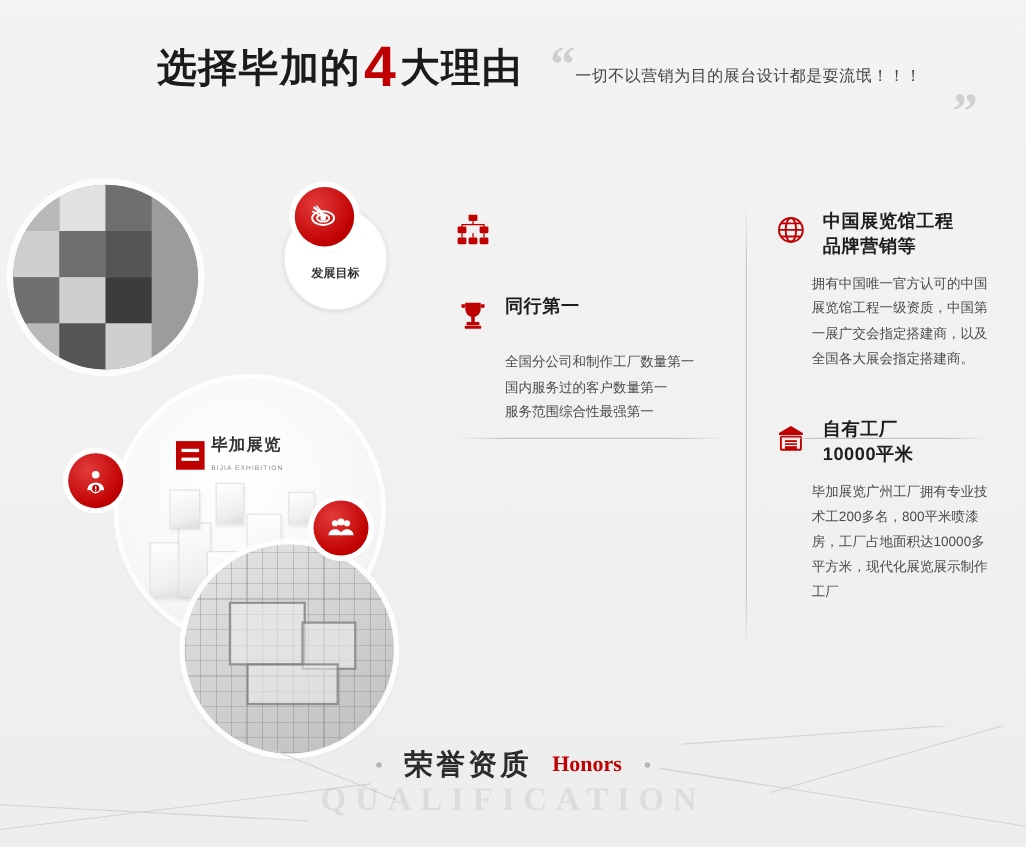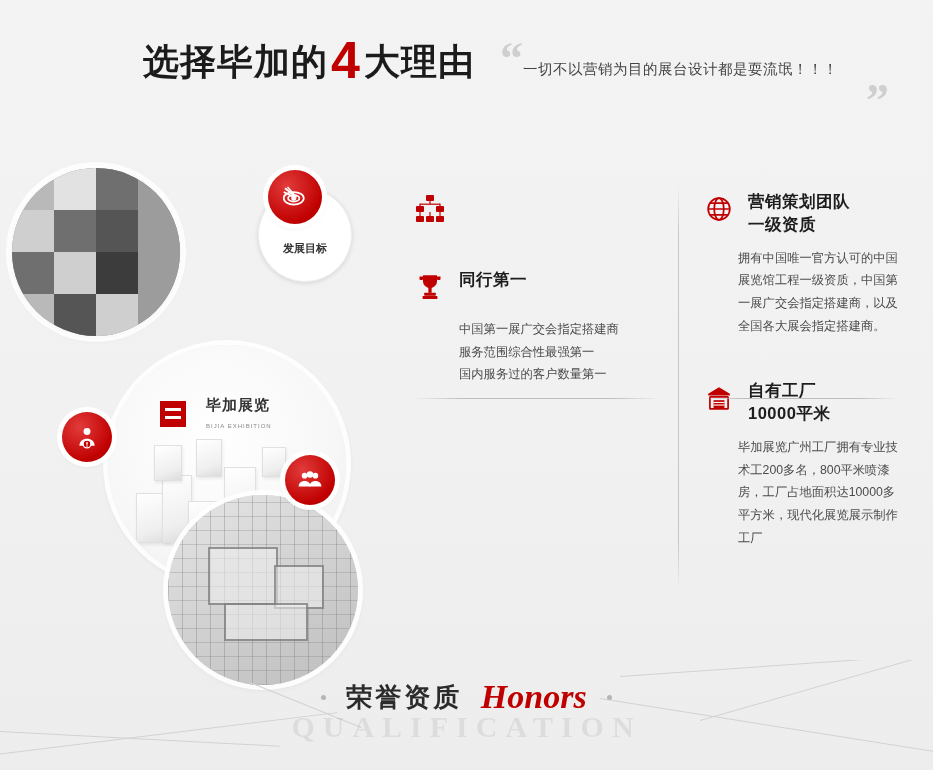--- a/index.html
+++ b/index.html
@@ -116,21 +116,21 @@
     background: linear-gradient(160deg, #ffffff 0%, #efefef 70%, #dcdcdc 100%);
     border: 1px solid #e0e0e0;
     box-shadow: 1px 2px 3px rgba(0,0,0,0.07);
   }
   .logo-badge {
     position: absolute;
     left: 52px; top: 52px;
     width: 128px; height: 34px;
     display: flex;
     align-items: center;
-    gap: 20px;
+    gap: 6px;
   }
   .logo-mark {
     width: 26px; height: 26px;
     background: #c00000;
     position: relative;
     flex: none;
   }
   .logo-mark:before, .logo-mark:after {
     content: "";
     position: absolute;
@@ -304,23 +304,22 @@
   }
   .honors .cn {
     font-size: 26px;
     color: #2b2b2b;
     font-weight: bold;
     letter-spacing: 3px;
     vertical-align: middle;
   }
   .honors .en {
     font-family: "Liberation Serif", serif;
-    font-style: italic;
-    font-weight: bold;
-    font-size: 34px;
+    font-weight: bold;
+    font-size: 20px;
     color: #c00000;
     margin-left: 14px;
     vertical-align: middle;
   }
   .honors .dot {
     display: inline-block;
     width: 5px; height: 5px;
     border-radius: 50%;
     background: #b5b5b5;
     vertical-align: middle;
@@ -478,43 +477,43 @@
             <rect x="10.6" y="12" width="2.8" height="5"></rect>
             <rect x="7" y="17" width="10" height="2.4" rx="0.6"></rect>
             <rect x="5.6" y="19.8" width="12.8" height="2.4" rx="0.6"></rect>
           </svg>
         </span>
         <div class="feat-title">
           <div>同行第一</div>
         </div>
       </div>
       <div class="feat-body">
-        <div>中国第一展广交会指定搭建商</div>
+        <div>全国分公司和制作工厂数量第一</div>
+        <div>国内服务过的客户数量第一</div>
         <div>服务范围综合性最强第一</div>
-        <div>国内服务过的客户数量第一</div>
       </div>
     </div>
   </div>
 
   <div class="divider div-mid"></div>
 
   <div class="col col-right">
 
     <div class="feature">
       <div class="feat-head">
         <span class="feat-icon">
           <svg width="26" height="26" viewBox="0 0 24 24" fill="none" stroke="#c00000" stroke-width="1.6">
             <circle cx="12" cy="12" r="10"></circle>
             <ellipse cx="12" cy="12" rx="4.4" ry="10"></ellipse>
             <path d="M2 12h20M4 6.5h16M4 17.5h16"></path>
           </svg>
         </span>
         <div class="feat-title">
-          <div>营销策划团队</div>
-          <div>一级资质</div>
+          <div>中国展览馆工程</div>
+          <div>品牌营销等</div>
         </div>
       </div>
       <div class="feat-body">
         <div>拥有中国唯一官方认可的中国展览馆工程一级资质，中国第一展广交会指定搭建商，以及全国各大展会指定搭建商。</div>
       </div>
     </div>
 
     <div class="feature f2">
       <div class="feat-head">
         <span class="feat-icon">

